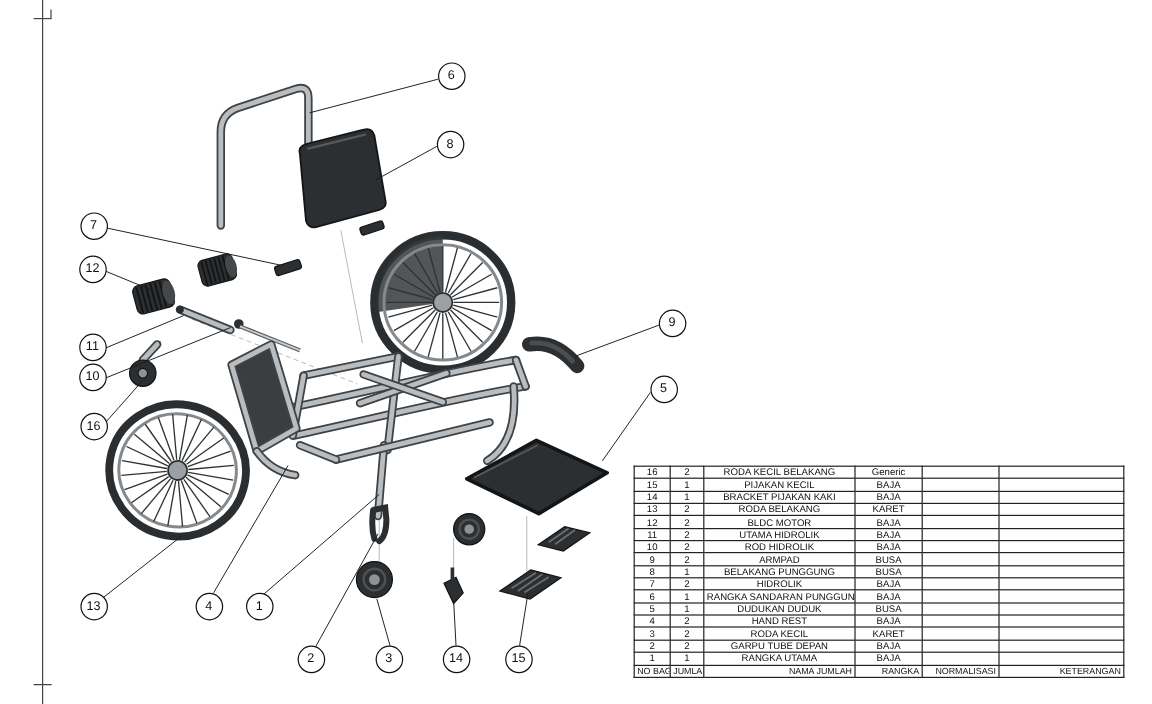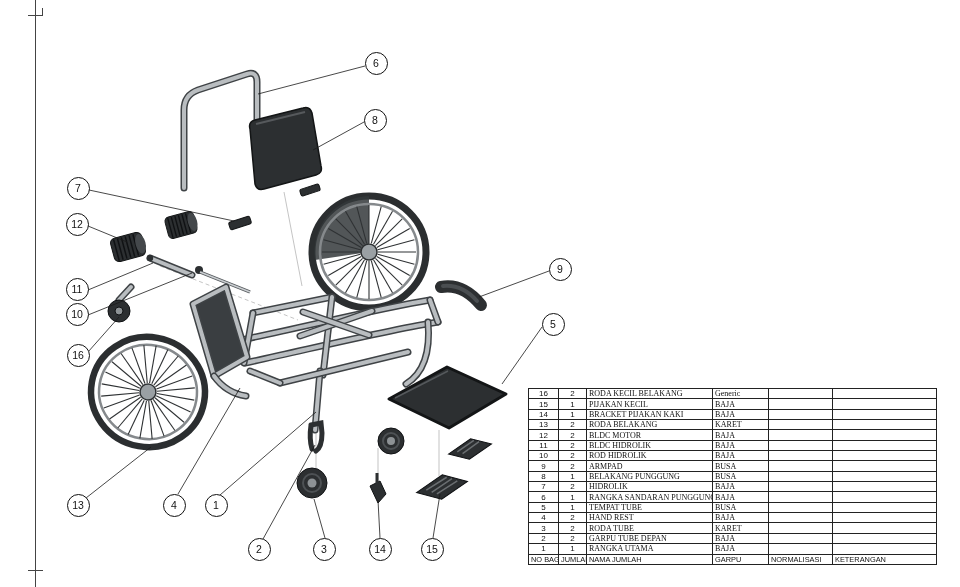--- a/index.html
+++ b/index.html
@@ -16,23 +16,23 @@
 
   .balloon { position:absolute; width:23px; height:23px; border:1.3px solid #111;
              border-radius:50%; background:#fff; display:flex; align-items:center;
              justify-content:center; font-size:10.5px; line-height:1; z-index:5; }
 
   .bom { position:absolute; left:528px; top:388px; width:408px; z-index:4; }
   .bom table { border-collapse:collapse; width:100%; table-layout:fixed; background:#fff; }
   .bom td, .bom th { border:1px solid #222; height:10.35px; padding:0 2px;
                      font-size:8px; font-weight:normal; white-space:nowrap;
                      overflow:hidden; vertical-align:middle; }
-  .bom th { text-align:left; font-size:7.4px; }
+  .bom th { text-align:right; font-size:7.4px; }
   .bom td.c0, .bom td.c1 { text-align:center; }
-  .bom td.c2, .bom td.c3 { text-align:left;font-family:Liberation Serif, serif; }
+  .bom td.c2, .bom td.c3 { text-align:center; }
 </style>
 </head>
 <body>
 
 <div class="sheet">
 
   <svg class="drawing" width="960" height="587" viewBox="0 0 960 587">
     <defs>
       <path id="tb1" d="M184,188 L184,110 Q184,95 198,90 L247,74 Q257,71 257,82 L257,162"></path>
       <path id="tb2" d="M193,304 L226,287 L247,357 L214,376 Z"></path>
@@ -352,21 +352,21 @@
             <td class="c0">12</td>
             <td class="c1">2</td>
             <td class="c2">BLDC MOTOR</td>
             <td class="c3">BAJA</td>
             <td class="c4"></td>
             <td class="c5"></td>
           </tr>
           <tr>
             <td class="c0">11</td>
             <td class="c1">2</td>
-            <td class="c2">BLDC HIDROLIK</td>
+            <td class="c2">UTAMA HIDROLIK</td>
             <td class="c3">BAJA</td>
             <td class="c4"></td>
             <td class="c5"></td>
           </tr>
           <tr>
             <td class="c0">10</td>
             <td class="c1">2</td>
             <td class="c2">ROD HIDROLIK</td>
             <td class="c3">BAJA</td>
             <td class="c4"></td>
@@ -400,37 +400,37 @@
             <td class="c0">6</td>
             <td class="c1">1</td>
             <td class="c2">RANGKA SANDARAN PUNGGUNG</td>
             <td class="c3">BAJA</td>
             <td class="c4"></td>
             <td class="c5"></td>
           </tr>
           <tr>
             <td class="c0">5</td>
             <td class="c1">1</td>
-            <td class="c2">TEMPAT TUBE</td>
+            <td class="c2">DUDUKAN DUDUK</td>
             <td class="c3">BUSA</td>
             <td class="c4"></td>
             <td class="c5"></td>
           </tr>
           <tr>
             <td class="c0">4</td>
             <td class="c1">2</td>
             <td class="c2">HAND REST</td>
             <td class="c3">BAJA</td>
             <td class="c4"></td>
             <td class="c5"></td>
           </tr>
           <tr>
             <td class="c0">3</td>
             <td class="c1">2</td>
-            <td class="c2">RODA TUBE</td>
+            <td class="c2">RODA KECIL</td>
             <td class="c3">KARET</td>
             <td class="c4"></td>
             <td class="c5"></td>
           </tr>
           <tr>
             <td class="c0">2</td>
             <td class="c1">2</td>
             <td class="c2">GARPU TUBE DEPAN</td>
             <td class="c3">BAJA</td>
             <td class="c4"></td>
@@ -443,21 +443,21 @@
             <td class="c3">BAJA</td>
             <td class="c4"></td>
             <td class="c5"></td>
           </tr>
         </tbody>
       <tfoot>
         <tr>
           <th>NO BAG</th>
           <th>JUMLAH</th>
           <th>NAMA JUMLAH</th>
-          <th>GARPU</th>
+          <th>RANGKA</th>
           <th>NORMALISASI</th>
           <th>KETERANGAN</th>
         </tr>
       </tfoot>
     </table>
   </div>
 
 </div>
 
 </body></html>

